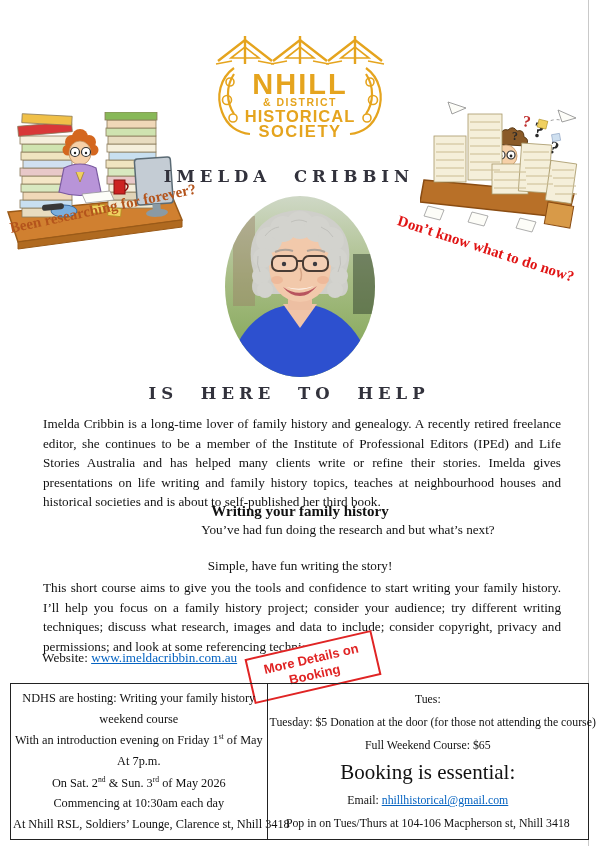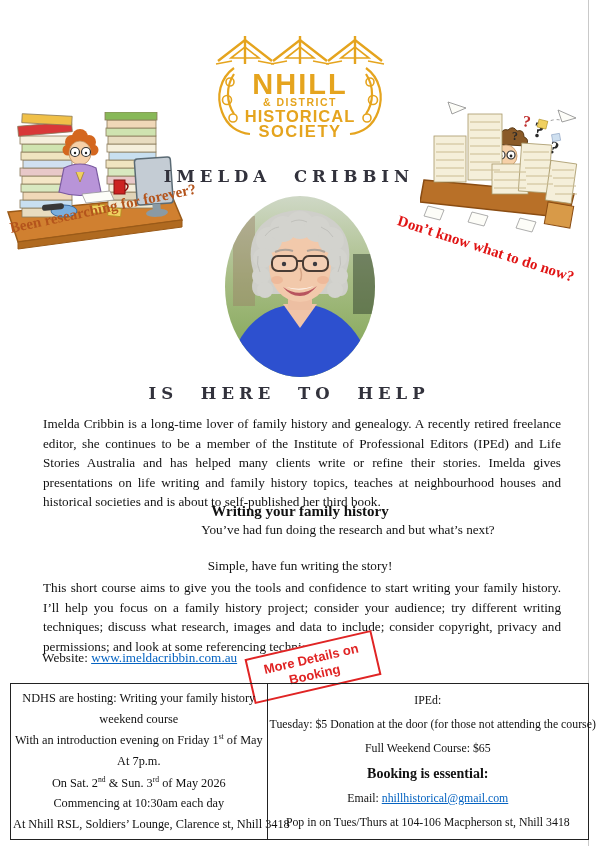--- a/index.html
+++ b/index.html
@@ -48,21 +48,21 @@
 
   
   .booking-table{position:absolute;left:10px;top:683px;width:577px;height:155px;
       border:1.5px solid #222;display:flex;}
   .cell{display:flex;flex-direction:column;justify-content:space-around;
         text-align:center;padding:4px 2px;box-sizing:border-box;}
   .cell-left{width:44.3%;font-size:12.3px;}
   .cell-right{width:55.7%;border-left:1.5px solid #222;font-size:11.8px;}
   .trow{white-space:nowrap;}
   .trow sup{font-size:0.62em;}
-  .trow-bold{font-weight:bold;font-size:14px;text-align:center;}
+  .trow-bold{font-weight:normal;font-size:21px;text-align:center;}
 </style>
 </head>
 <body>
 
 <div class="page">
   <div class="page-edge"></div>
 
   <div class="logo">
     <svg width="172" height="104" viewBox="0 0 172 104">
       <g stroke="#E5A41E" fill="none" stroke-width="2.4">
@@ -319,21 +319,21 @@
     <div class="cell cell-left">
       <div class="trow">NDHS are hosting: Writing your family history</div>
       <div class="trow">weekend course</div>
       <div class="trow"><span>With an introduction evening on Friday 1</span><sup>st</sup><span> of May</span></div>
       <div class="trow">At 7p.m.</div>
       <div class="trow"><span>On Sat. 2</span><sup>nd</sup><span> &amp; Sun. 3</span><sup>rd</sup><span> of May 2026</span></div>
       <div class="trow">Commencing at 10:30am each day</div>
       <div class="trow">At Nhill RSL, Soldiers’ Lounge, Clarence st, Nhill 3418</div>
     </div>
     <div class="cell cell-right">
-      <div class="trow">IPEd:</div>
+      <div class="trow">Tues:</div>
       <div class="trow">Tuesday: $5 Donation at the door (for those not attending the course)</div>
       <div class="trow">Full Weekend Course: $65</div>
       <div class="trow trow-bold">Booking is essential:</div>
       <div class="trow"><span>Email: </span><a class="doc-link" href="#">nhillhistorical@gmail.com</a></div>
       <div class="trow">Pop in on Tues/Thurs at 104-106 Macpherson st, Nhill 3418</div>
     </div>
   </div>
 </div>
 
 </body></html>

